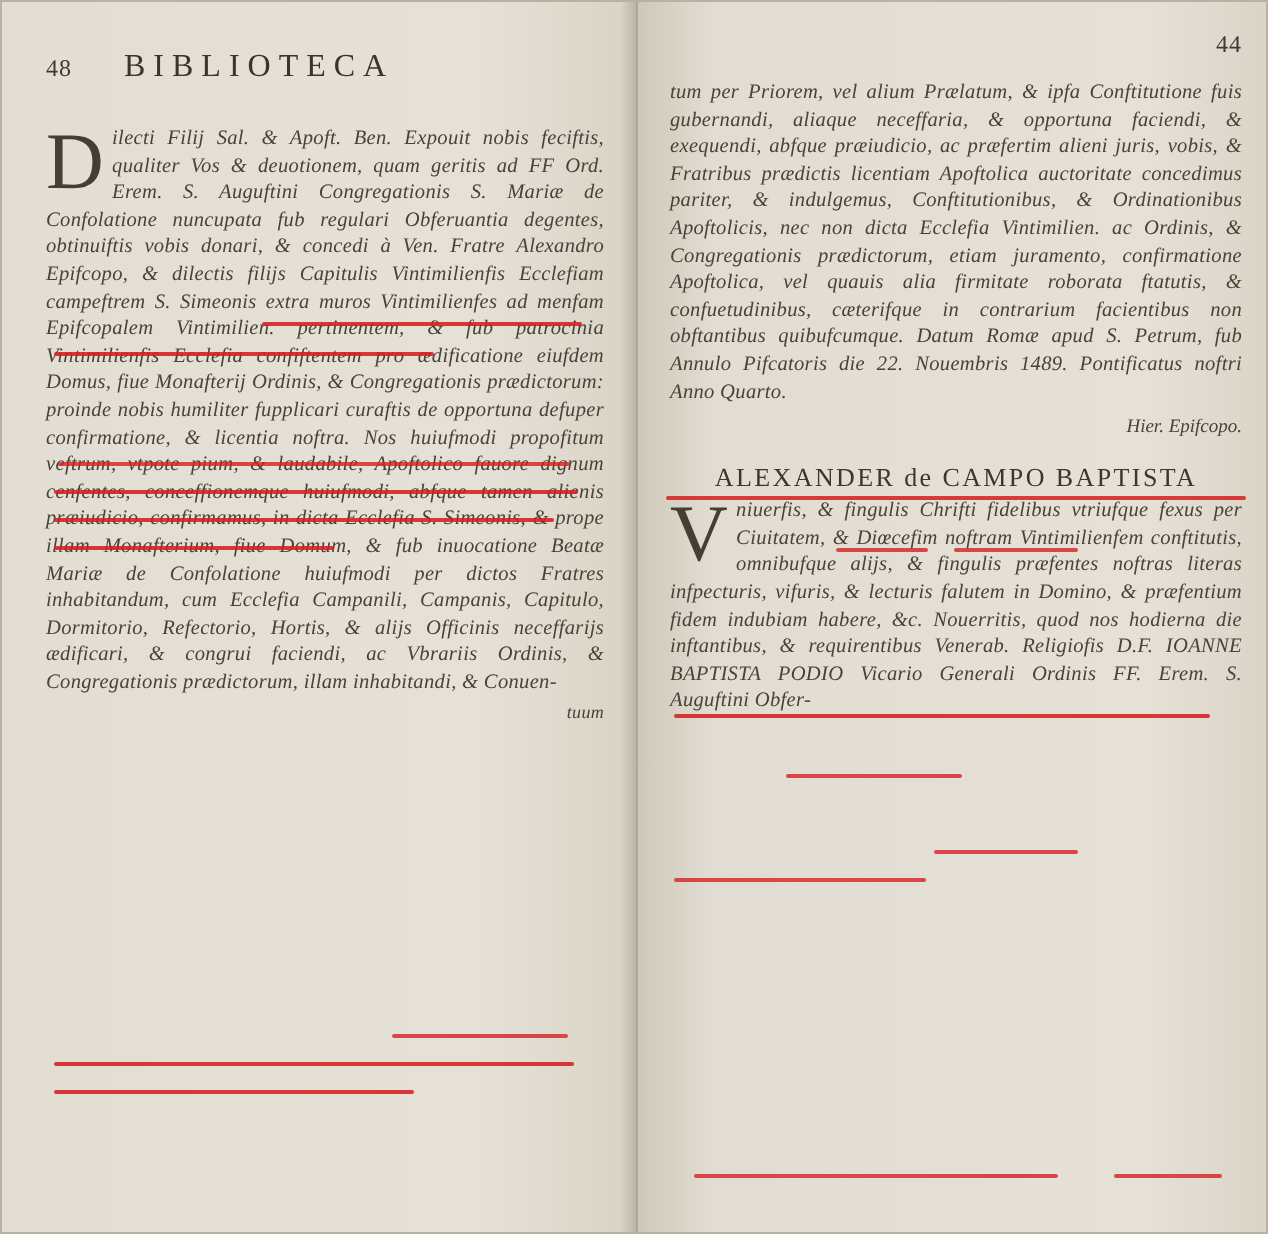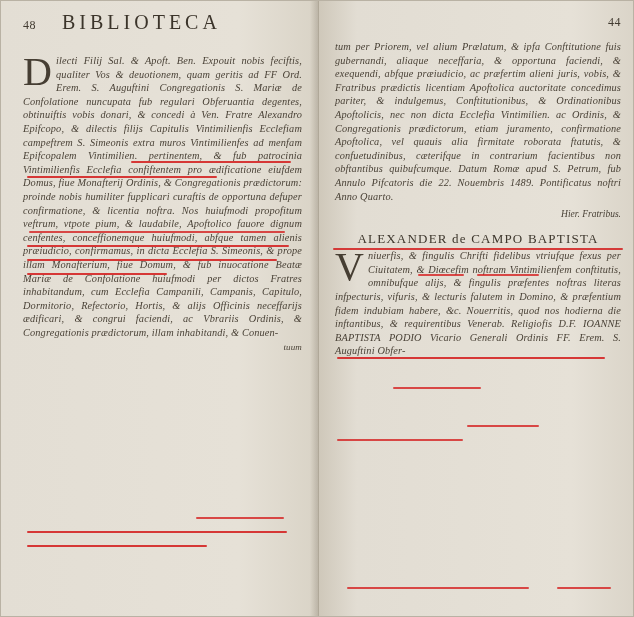--- a/index.html
+++ b/index.html
@@ -37,21 +37,21 @@
 
   .column {
     position: absolute;
     top: 0;
     bottom: 0;
     box-sizing: border-box;
   }
   #col-left {
     left: 0;
     width: 318px;
-    padding: 10px 16px 10px 22px;
+    padding: 24px 16px 10px 22px;
     background: linear-gradient(90deg, #e3ded4 0%, #e6e1d7 75%, #d9d3c6 100%);
     border-right: 1px solid #c6bfb0;
   }
   #col-right {
     left: 318px;
     width: 316px;
     padding: 14px 14px 10px 16px;
     background: linear-gradient(90deg, #cfc8ba 0%, #e2ddd3 12%, #e6e1d7 80%, #dad4c8 100%);
   }
 
@@ -76,21 +76,21 @@
   }
   #col-right .running-head { justify-content: flex-start; }
 
   .folio {
     font-size: 12px;
     font-family: "Liberation Serif", serif;
     color: #413a30;
     letter-spacing: 0.5px;
   }
   .head-title {
-    font-size: 20px;
+    font-size: 16px;
     letter-spacing: 4px;
     font-family: "Liberation Serif", serif;
     color: #3b342a;
     font-weight: 400;
   }
   #head-left-title { margin-left: 14px; }
   #head-right-title { margin-left: 58px; }
   #folio-right { margin-left: auto; }
 
   .heading-line {
@@ -210,21 +210,21 @@
 
   <div class="column" id="col-right">
     <div class="running-head">
       <span class="folio" id="folio-right">44</span>
     </div>
 
     <div class="body-text">
       <p>tum per Priorem, vel alium Prælatum, &amp; ipfa Conftitutione fuis gubernandi, aliaque neceffaria, &amp; opportuna faciendi, &amp; exequendi, abfque præiudicio, ac præfertim alieni juris, vobis, &amp; Fratribus prædictis licentiam Apoftolica auctoritate concedimus pariter, &amp; indulgemus, Conftitutionibus, &amp; Ordinationibus Apoftolicis, nec non dicta Ecclefia Vintimilien. ac Ordinis, &amp; Congregationis prædictorum, etiam juramento, confirmatione Apoftolica, vel quauis alia firmitate roborata ftatutis, &amp; confuetudinibus, cæterifque in contrarium facientibus non obftantibus quibufcumque. Datum Romæ apud S. Petrum, fub Annulo Pifcatoris die 22. Nouembris 1489. Pontificatus noftri Anno Quarto.</p>
     </div>
 
-    <div class="attrib">Hier. Fratribus.</div>
+    <div class="attrib">Hier. Epifcopo.</div>
 
     <div class="spacer-6"></div>
 
     <div class="subhead underline-red">ALEXANDER de CAMPO BAPTISTA</div>
 
     <div class="body-text">
       <span class="dropcap">V</span>
       <p>niuerfis, &amp; fingulis Chrifti fidelibus vtriufque fexus per Ciuitatem, &amp; Diœcefim noftram Vintimilienfem conftitutis, omnibufque alijs, &amp; fingulis præfentes noftras literas infpecturis, vifuris, &amp; lecturis falutem in Domino, &amp; præfentium fidem indubiam habere, &amp;c. Nouerritis, quod nos hodierna die inftantibus, &amp; requirentibus Venerab. Religiofis D.F. IOANNE BAPTISTA PODIO Vicario Generali Ordinis FF. Erem. S. Auguftini Obfer-</p>
     </div>
   </div>

